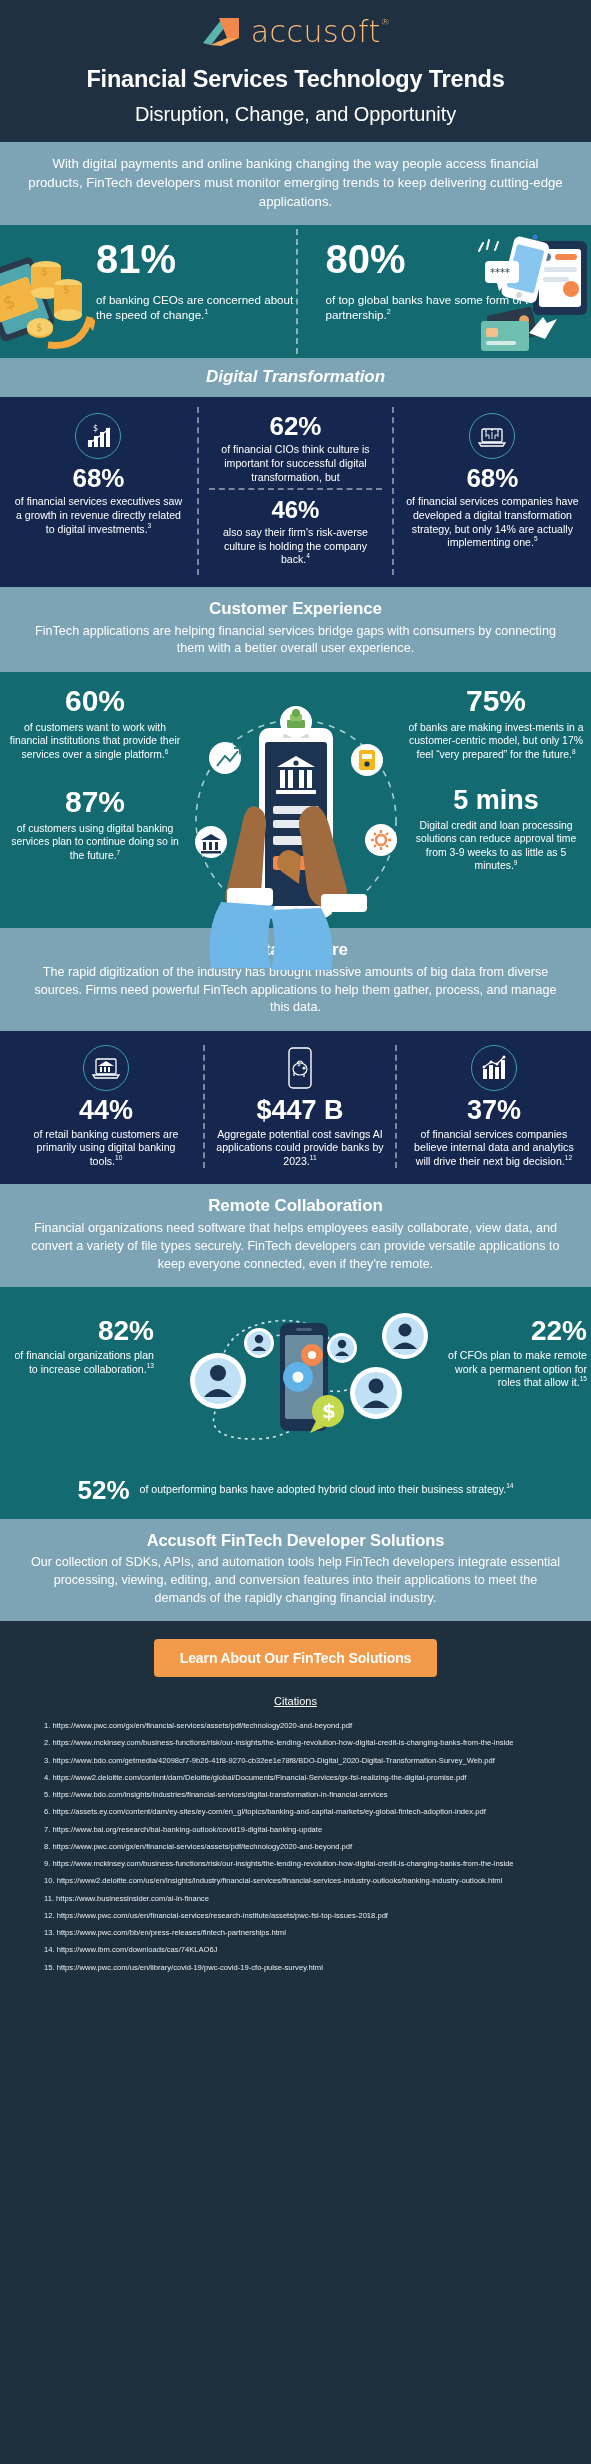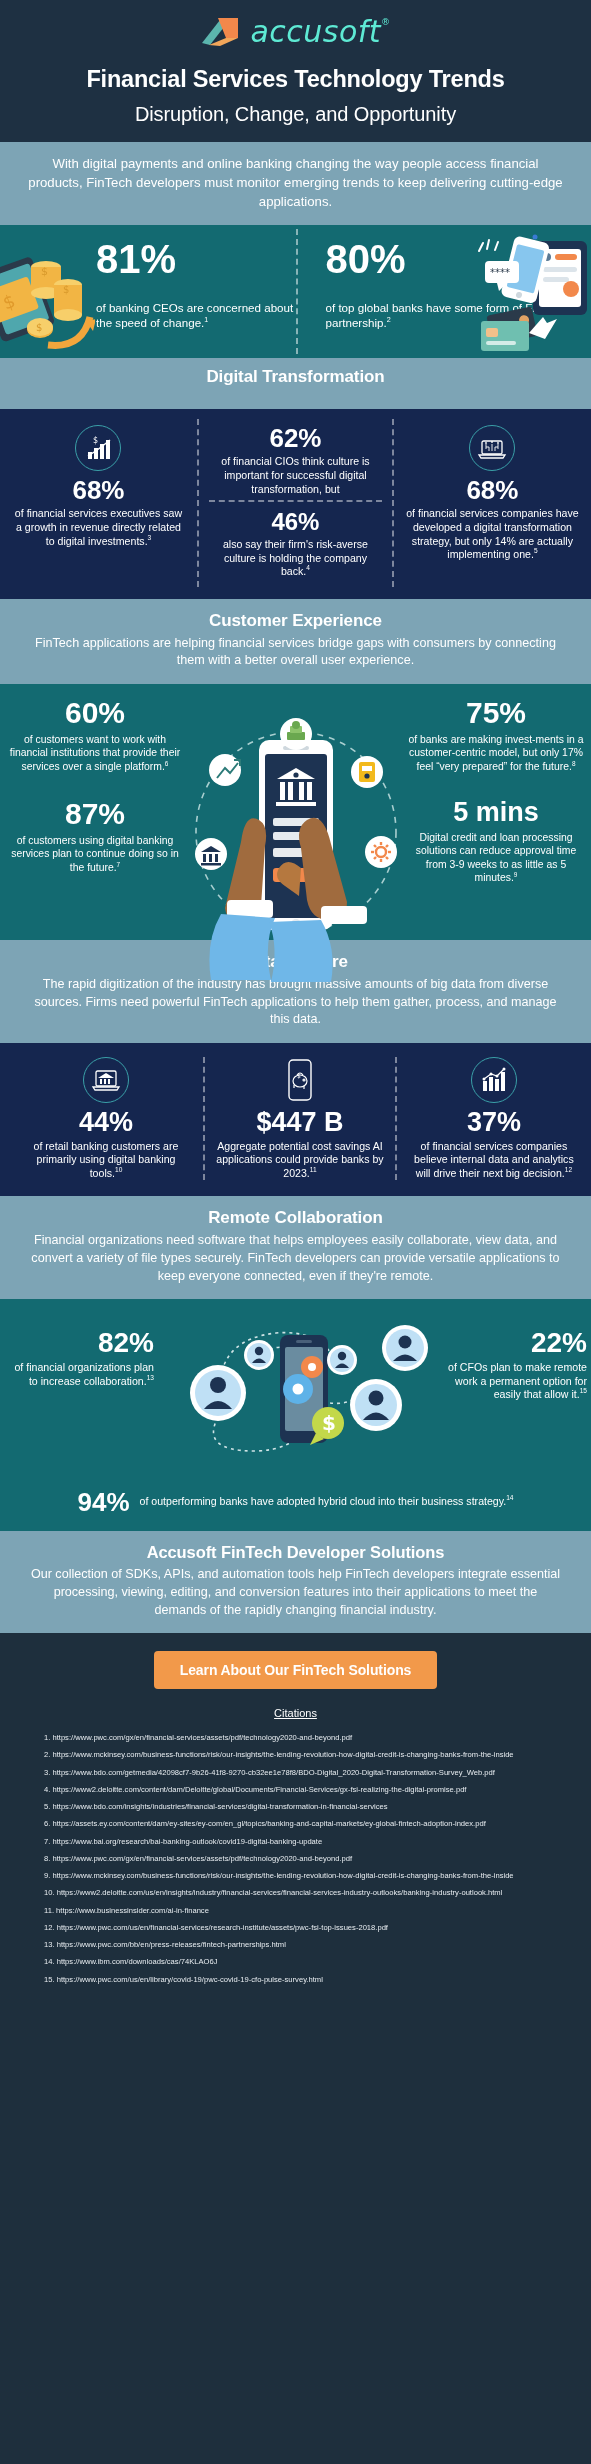--- a/index.html
+++ b/index.html
@@ -24,28 +24,27 @@
   }
   .logo-row {
     display: flex;
     align-items: center;
     justify-content: center;
     gap: 8px;
     height: 40px;
   }
   .logo-mark { width: 42px; height: 32px; display:block; }
   .logo-word {
-    color: #5eead4;
+    color: #fdba74;
     font-size: 30px;
     letter-spacing: 0.5px;
     font-weight: 300;
     position: relative;
     line-height: 1;
     font-family: "DejaVu Sans", sans-serif;
-    font-style: italic;
   }
   .logo-word .reg {
     font-size: 9px;
     vertical-align: super;
     position: relative;
     top: -6px;
   }
   .h-title {
     color: #ffffff;
     font-size: 23.5px;
@@ -73,21 +72,21 @@
     font-size: 17px;
     font-weight: bold;
     letter-spacing: -0.1px;
   }
   .band-title.small { font-size: 16.5px; }
   .band-desc {
     font-size: 12.6px;
     line-height: 1.4;
     margin-top: 4px;
   }
-  .band.thin { padding-top: 9px; padding-bottom: 22px; }
+  .band.thin { padding-top: 9px; padding-bottom: 10px; font-style: italic; }
 
   
   .sec-teal { background: #136a71; position: relative; }
   .sec-navy { background: #15264f; position: relative; }
 
   .row { display: flex; position: relative; }
   .hdiv {
     border-top: 2px dashed rgba(255,255,255,0.45);
     width: 100%;
   }
@@ -100,21 +99,21 @@
   .statcap {
     color: #ffffff;
     line-height: 1.28;
   }
   sup { font-size: 0.62em; vertical-align: super; line-height: 0; }
 
   
   .s1 { height: 133px; }
   .s1 .cell { width: 50%; position: relative; padding-top: 14px; }
   .s1 .num { font-size: 40px; }
-  .s1 .cap { font-size: 11.6px; margin-top: 22px; }
+  .s1 .cap { font-size: 11.6px; margin-top: 14px; }
   .s1 .left  { padding-left: 96px; }
   .s1 .right { padding-left: 30px; }
   .s1 .dash-center {
     position:absolute; left:50%; top:4px; bottom:4px;
     border-left:2px dashed rgba(255,255,255,0.5);
   }
   .art-coins { position:absolute; left:0; top:8px; width:95px; height:120px; }
   .art-devices { position:absolute; right:0; top:6px; width:120px; height:125px; }
 
   
@@ -606,25 +605,25 @@
       <g>
         <circle cx="259" cy="35" r="23" fill="#ffffff"></circle>
         <circle cx="259" cy="35" r="19" fill="#bfe0f5"></circle>
         <circle cx="259" cy="29" r="6.5" fill="#1d3352"></circle>
         <path d="M247 48 q12 -13 24 0 z" fill="#1d3352"></path>
       </g>
     </svg>
 
     <div class="side r">
       <div class="bignum num">22%</div>
-      <div class="statcap cap"><span>of CFOs plan to make remote work a permanent option for easily that allow it.</span><sup>15</sup></div>
+      <div class="statcap cap"><span>of CFOs plan to make remote work a permanent option for roles that allow it.</span><sup>15</sup></div>
     </div>
 
     <div class="bottomrow">
-      <div class="bignum num">94%</div>
+      <div class="bignum num">52%</div>
       <div class="statcap cap"><span>of outperforming banks have adopted hybrid cloud into their business strategy.</span><sup>14</sup></div>
     </div>
   </div>
 
   <div class="band">
     <div class="band-title small">Accusoft FinTech Developer Solutions</div>
     <div class="band-desc">Our collection of SDKs, APIs, and automation tools help FinTech developers integrate essential processing, viewing, editing, and conversion features into their applications to meet the demands of the rapidly changing financial industry.</div>
   </div>
 
   <div class="footer">

